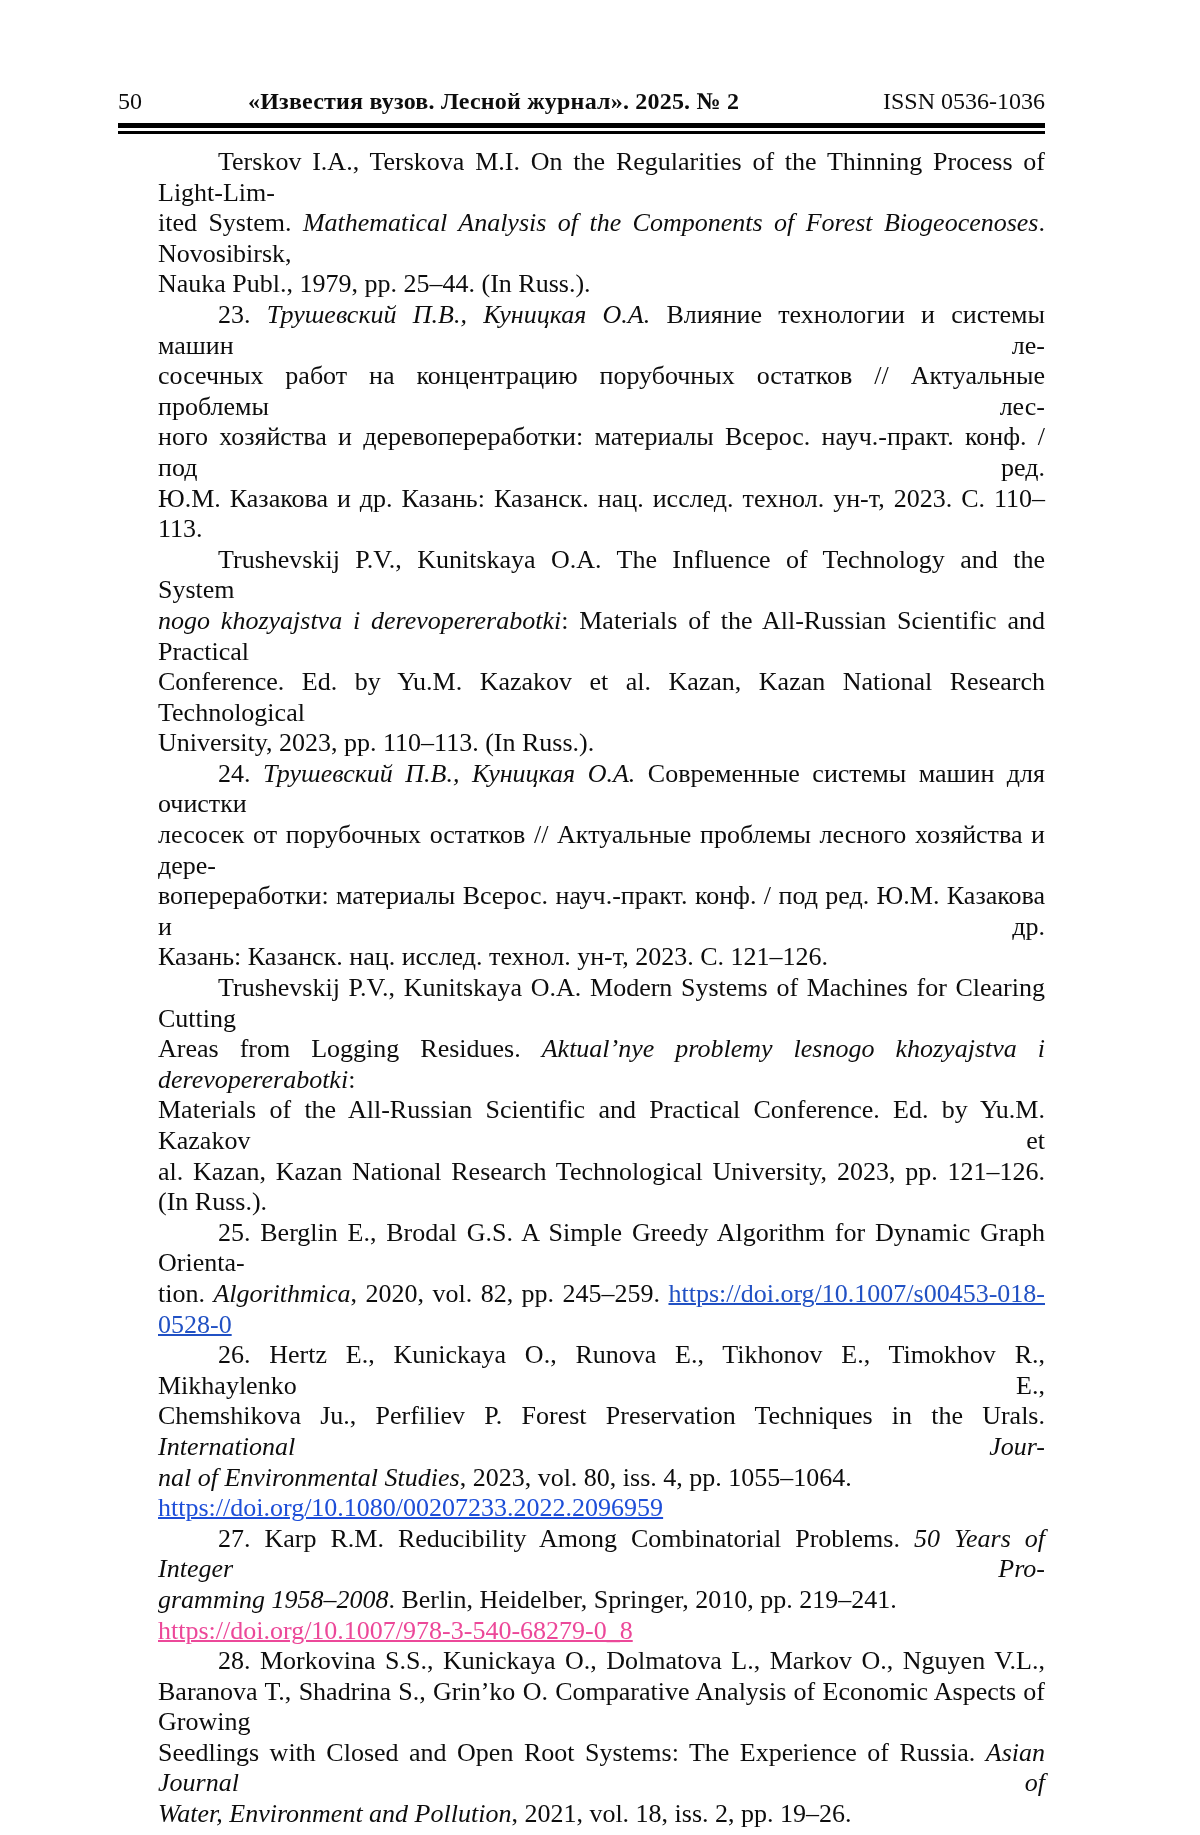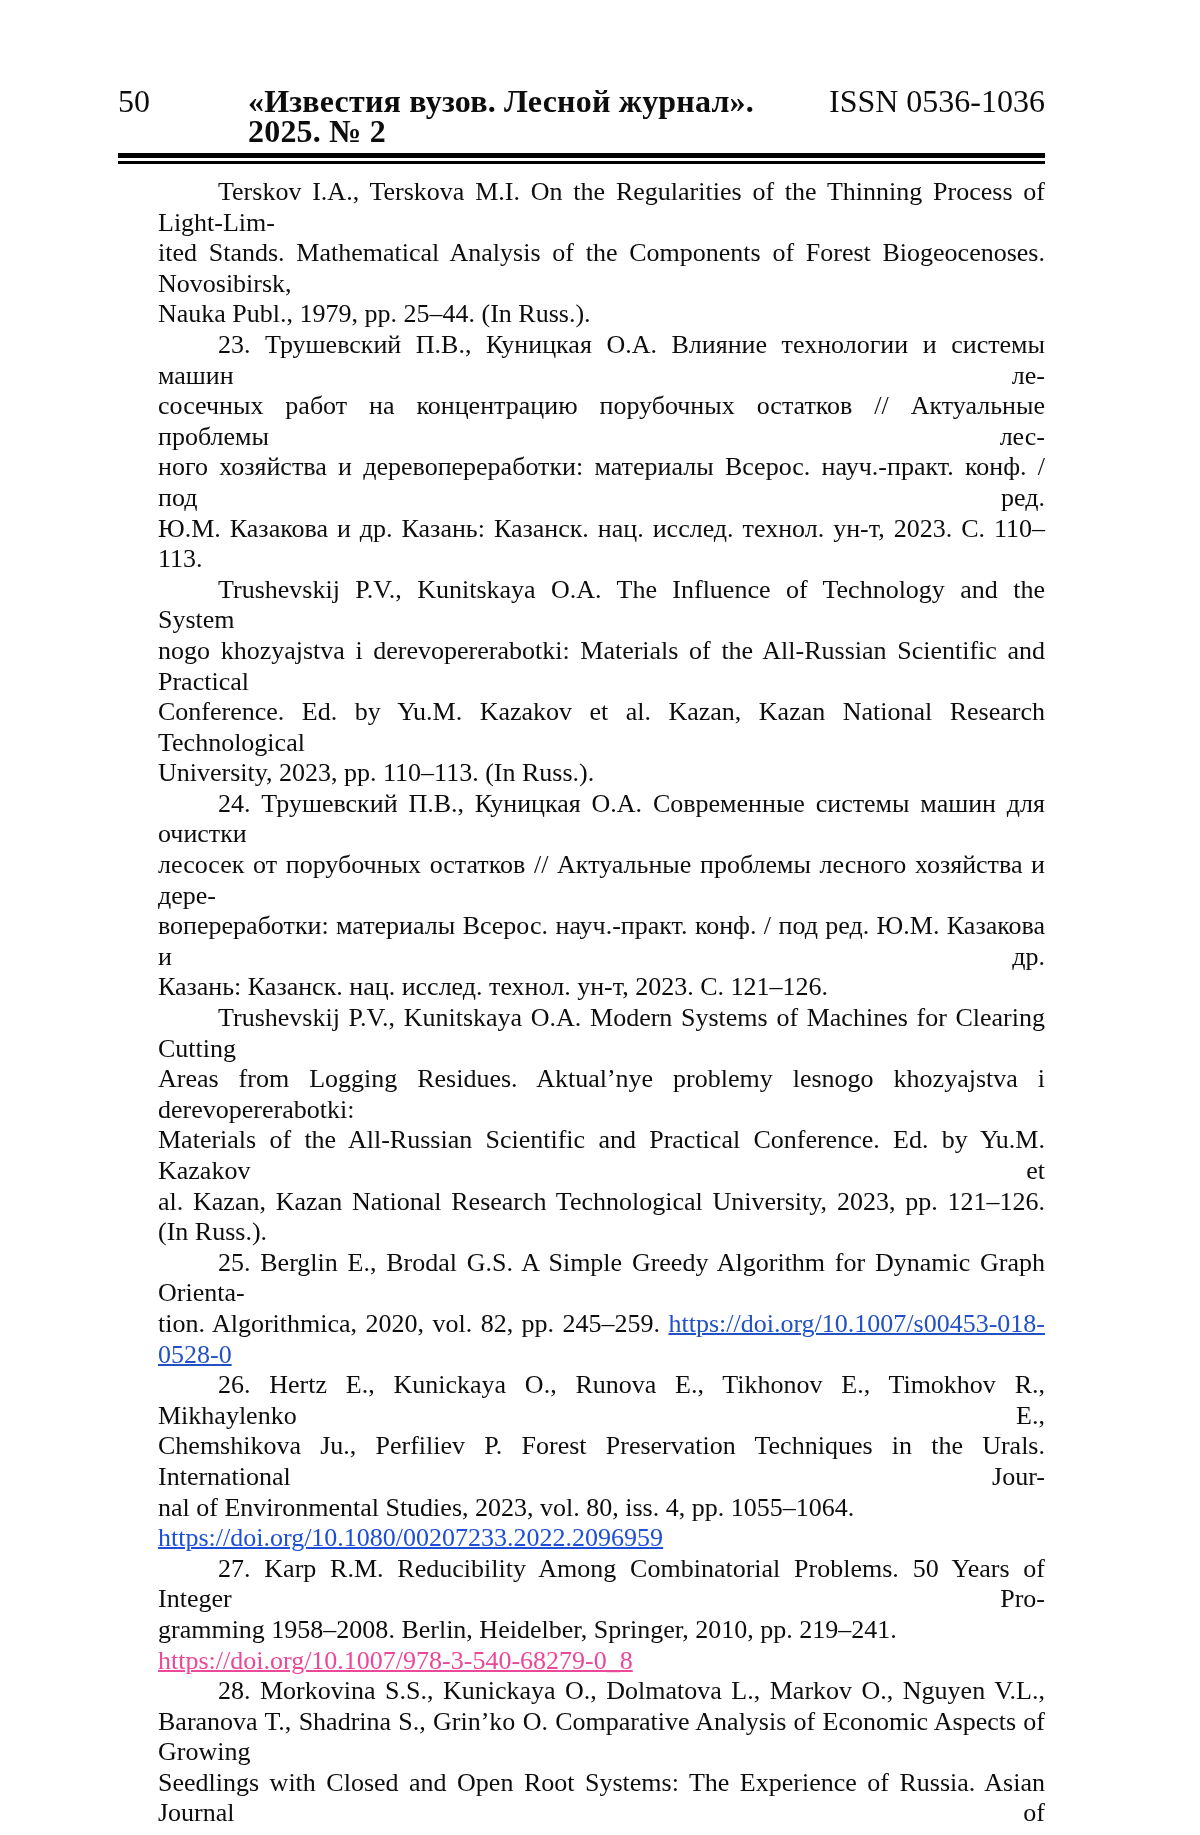--- a/index.html
+++ b/index.html
@@ -6,58 +6,58 @@
   body{
     width:1200px;height:1835px;
     font-family:"Liberation Serif","DejaVu Serif",serif;
     color:#0d0d0d;
     -webkit-font-smoothing:antialiased;
   }
   .page{position:relative;width:1200px;height:1835px;overflow:hidden;background:#fff;}
   .content{position:absolute;left:118px;top:0;width:927px;}
 
   
-  .header{display:flex;align-items:baseline;margin-top:86px;font-size:32px;line-height:30px;}
+  .header{display:flex;align-items:baseline;margin-top:86px;font-size:24px;line-height:30px;}
   .pagenum{width:130px;text-align:left;}
   .htitle{flex:1;text-align:left;font-weight:bold;letter-spacing:.2px;}
   .issn{font-weight:normal;white-space:nowrap;}
   .rules{margin-top:7px;height:3px;border-top:5px solid #000;border-bottom:3px solid #000;}
 
   
   .refs{margin-top:13px;font-size:26px;line-height:30.6px;}
   .line{
     text-align:justify;
     text-align-last:justify;
     -moz-text-align-last:justify;
     min-height:30.6px;
     margin-left:40px;
   }
   .line.end{text-align-last:left;-moz-text-align-last:left;}
   .line.ind{text-indent:60px;}
-  .i{}
+  .i{font-style:italic;}
   a.doi{color:#2151c4;text-decoration:underline;text-decoration-thickness:1.5px;}
 </style>
 </head>
 <body>
 
 <div class="page">
   <div class="content">
 
     <div class="header">
       <div class="pagenum">50</div>
       <div class="htitle">«Известия вузов. Лесной журнал». 2025. № 2</div>
       <div class="issn">ISSN 0536-1036</div>
     </div>
 
     <div class="rules"></div>
 
     <div class="refs">
         <div>
           <div class="line ind"><span>Terskov I.A., Terskova M.I. On the Regularities of the Thinning Process of Light-Lim-</span></div>
-          <div class="line"><span>ited Stands. </span><span class="i">Mathematical Analysis of the Components of Forest Biogeocenoses</span><span>. Novosibirsk,</span></div>
+          <div class="line"><span>ited System. </span><span class="i">Mathematical Analysis of the Components of Forest Biogeocenoses</span><span>. Novosibirsk,</span></div>
           <div class="line end"><span>Nauka Publ., 1979, pp. 25–44. (In Russ.).</span></div>
         </div>
         <div>
           <div class="line ind"><span>23. </span><span class="i">Трушевский П.В., Куницкая О.А.</span><span> Влияние технологии и системы машин ле-</span></div>
           <div class="line"><span>сосечных работ на концентрацию порубочных остатков // Актуальные проблемы лес-</span></div>
           <div class="line"><span>ного хозяйства и деревопереработки: материалы Всерос. науч.-практ. конф. / под ред.</span></div>
           <div class="line end"><span>Ю.М. Казакова и др. Казань: Казанск. нац. исслед. технол. ун-т, 2023. С. 110–113.</span></div>
         </div>
         <div>
           <div class="line ind"><span>Trushevskij P.V., Kunitskaya O.A. The Influence of Technology and the System</span></div>

